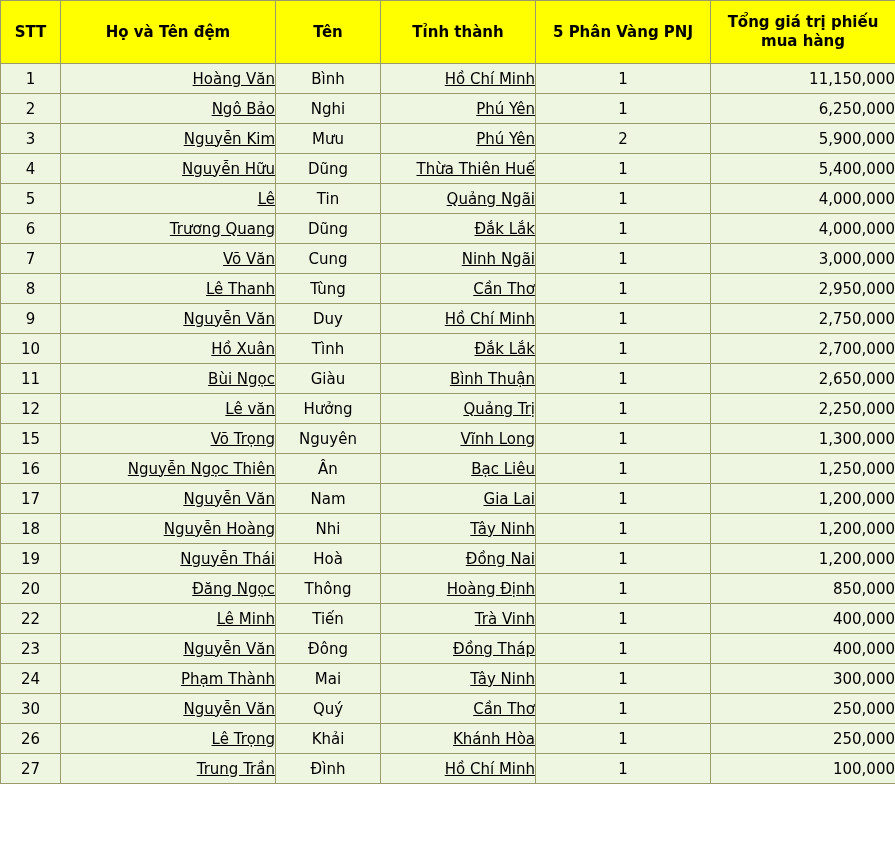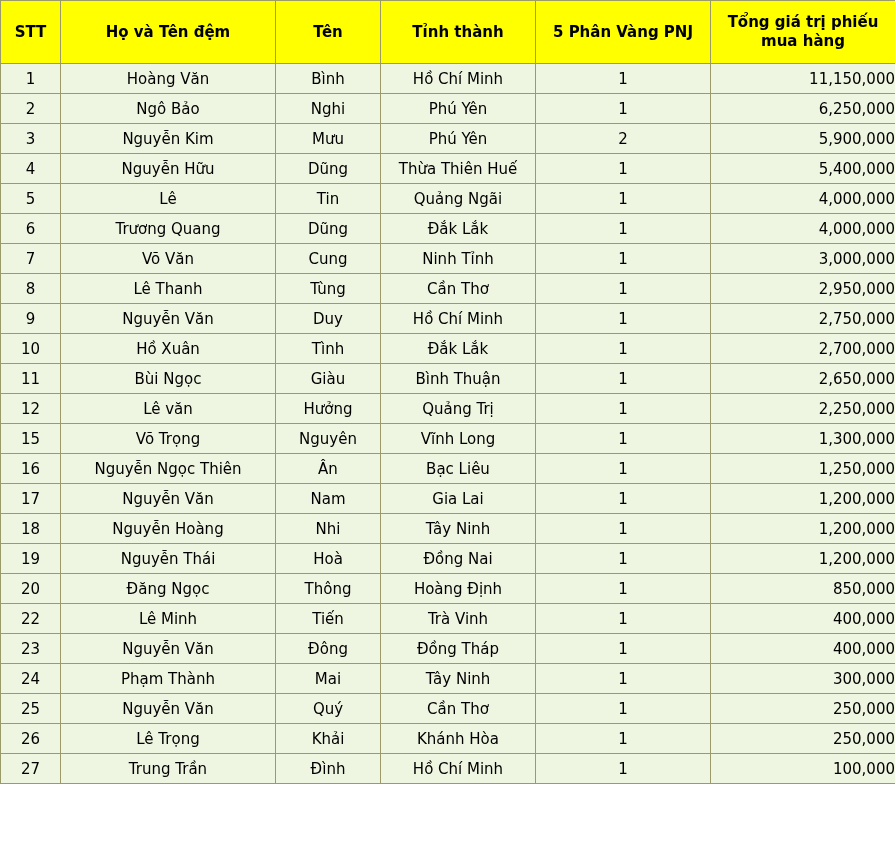--- a/index.html
+++ b/index.html
@@ -37,30 +37,32 @@
   tbody td {
     background: #eef5e0;
     height: 29px;
     vertical-align: middle;
   }
   td.c-stt {
     text-align: center;
     padding: 0 4px;
   }
   td.c-ho {
-    text-align: center;
+    text-align: right;
     padding: 0 8px;
+    text-decoration: underline;
   }
   td.c-ten {
     text-align: center;
     padding: 0 8px;
   }
   td.c-tinh {
-    text-align: center;
+    text-align: right;
     padding: 0 4px;
+    text-decoration: underline;
   }
   td.c-vang {
     text-align: center;
     padding: 0 4px;
   }
   td.c-tong {
     text-align: right;
     padding: 0 10px;
   }
   col.w-stt   { width: 60px; }
@@ -138,21 +140,21 @@
         <td class="c-ho">Trương Quang</td>
         <td class="c-ten">Dũng</td>
         <td class="c-tinh">Đắk Lắk</td>
         <td class="c-vang">1</td>
         <td class="c-tong">4,000,000</td>
       </tr>
       <tr>
         <td class="c-stt">7</td>
         <td class="c-ho">Võ Văn</td>
         <td class="c-ten">Cung</td>
-        <td class="c-tinh">Ninh Tỉnh</td>
+        <td class="c-tinh">Ninh Ngãi</td>
         <td class="c-vang">1</td>
         <td class="c-tong">3,000,000</td>
       </tr>
       <tr>
         <td class="c-stt">8</td>
         <td class="c-ho">Lê Thanh</td>
         <td class="c-ten">Tùng</td>
         <td class="c-tinh">Cần Thơ</td>
         <td class="c-vang">1</td>
         <td class="c-tong">2,950,000</td>
@@ -255,21 +257,21 @@
       </tr>
       <tr>
         <td class="c-stt">24</td>
         <td class="c-ho">Phạm Thành</td>
         <td class="c-ten">Mai</td>
         <td class="c-tinh">Tây Ninh</td>
         <td class="c-vang">1</td>
         <td class="c-tong">300,000</td>
       </tr>
       <tr>
-        <td class="c-stt">25</td>
+        <td class="c-stt">30</td>
         <td class="c-ho">Nguyễn Văn</td>
         <td class="c-ten">Quý</td>
         <td class="c-tinh">Cần Thơ</td>
         <td class="c-vang">1</td>
         <td class="c-tong">250,000</td>
       </tr>
       <tr>
         <td class="c-stt">26</td>
         <td class="c-ho">Lê Trọng</td>
         <td class="c-ten">Khải</td>

